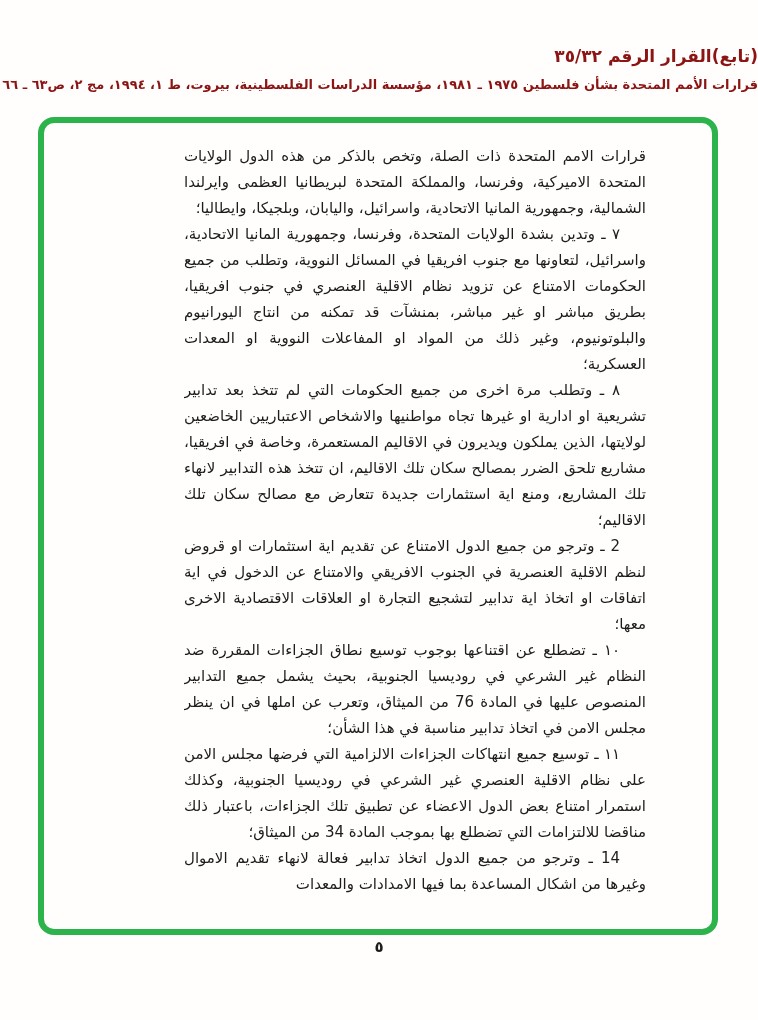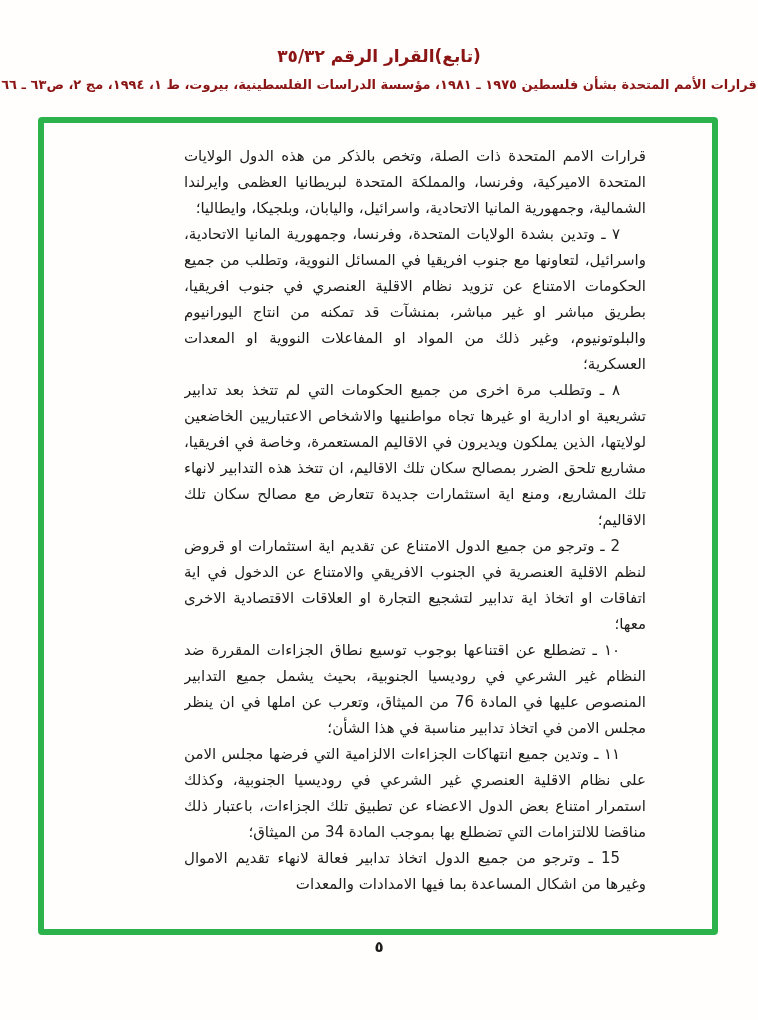--- a/index.html
+++ b/index.html
@@ -13,21 +13,21 @@
     width: 758px;
     height: 1020px;
     background: #fffefc;
     overflow: hidden;
   }
   .header {
     position: absolute;
     top: 46px;
     left: 0;
     width: 100%;
-    text-align: center;
+    text-align: right;
     direction: rtl;
   }
   .title {
     color: var(--header-red, #8b1414);
     font-size: 17px;
     font-weight: bold;
     letter-spacing: 0.5px;
   }
   .citation {
     margin-top: 11px;
@@ -35,21 +35,21 @@
     font-size: 13px;
     font-weight: bold;
   }
   .frame {
     position: absolute;
     left: 38px;
     top: 117px;
     width: 680px;
     height: 818px;
     border: 6px solid var(--frame-green, #2cb34b);
-    border-radius: 4px;
+    border-radius: 16px;
     background: #fffefc;
     overflow: hidden;
   }
   .textblock {
     position: absolute;
     top: 20px;
     right: 66px;
     width: 462px;
     height: 780px;
     overflow: hidden;
@@ -84,20 +84,20 @@
     <div class="citation">قرارات الأمم المتحدة بشأن فلسطين ١٩٧٥ ـ ١٩٨١، مؤسسة الدراسات الفلسطينية، بيروت، ط ١، ١٩٩٤، مج ٢، ص٦٣ ـ ٦٦</div>
   </div>
 
   <div class="frame">
     <div class="textblock">
         <p><span>قرارات الامم المتحدة ذات الصلة، وتخص بالذكر من هذه الدول الولايات المتحدة الاميركية، وفرنسا، والمملكة المتحدة لبريطانيا العظمى وايرلندا الشمالية، وجمهورية المانيا الاتحادية، واسرائيل، واليابان، وبلجيكا، وايطاليا؛</span></p>
         <p class="indent"><span>٧ ـ </span><span class="b">وتدين بشدة</span><span> الولايات المتحدة، وفرنسا، وجمهورية المانيا الاتحادية، واسرائيل، لتعاونها مع جنوب افريقيا في المسائل النووية، </span><span class="b">وتطلب</span><span> من جميع الحكومات الامتناع عن تزويد نظام الاقلية العنصري في جنوب افريقيا، بطريق مباشر او غير مباشر، بمنشآت قد تمكنه من انتاج اليورانيوم والبلوتونيوم، وغير ذلك من المواد او المفاعلات النووية او المعدات العسكرية؛</span></p>
         <p class="indent"><span>٨ ـ </span><span class="b">وتطلب</span><span> مرة اخرى من جميع الحكومات التي لم تتخذ بعد تدابير تشريعية او ادارية او غيرها تجاه مواطنيها والاشخاص الاعتباريين الخاضعين لولايتها، الذين يملكون ويديرون في الاقاليم المستعمرة، وخاصة في افريقيا، مشاريع تلحق الضرر بمصالح سكان تلك الاقاليم، ان تتخذ هذه التدابير لانهاء تلك المشاريع، ومنع اية استثمارات جديدة تتعارض مع مصالح سكان تلك الاقاليم؛</span></p>
         <p class="indent"><span>2 ـ </span><span class="b">وترجو</span><span> من جميع الدول الامتناع عن تقديم اية استثمارات او قروض لنظم الاقلية العنصرية في الجنوب الافريقي والامتناع عن الدخول في اية اتفاقات او اتخاذ اية تدابير لتشجيع التجارة او العلاقات الاقتصادية الاخرى معها؛</span></p>
         <p class="indent"><span>١٠ ـ </span><span class="b">تضطلع</span><span> عن اقتناعها بوجوب توسيع نطاق الجزاءات المقررة ضد النظام غير الشرعي في روديسيا الجنوبية، بحيث يشمل جميع التدابير المنصوص عليها في المادة 76 من الميثاق، وتعرب عن املها في ان ينظر مجلس الامن في اتخاذ تدابير مناسبة في هذا الشأن؛</span></p>
-        <p class="indent"><span>١١ ـ </span><span class="b">وتدين</span><span> جميع انتهاكات الجزاءات الالزامية التي فرضها مجلس الامن على نظام الاقلية العنصري غير الشرعي في روديسيا الجنوبية، وكذلك استمرار امتناع بعض الدول الاعضاء عن تطبيق تلك الجزاءات، باعتبار ذلك مناقضا للالتزامات التي تضطلع بها بموجب المادة 34 من الميثاق؛</span></p>
-        <p class="indent"><span>15 ـ </span><span class="b">وترجو</span><span> من جميع الدول اتخاذ تدابير فعالة لانهاء تقديم الاموال وغيرها من اشكال المساعدة بما فيها الامدادات والمعدات</span></p>
+        <p class="indent"><span>١١ ـ </span><span class="b">توسيع</span><span> جميع انتهاكات الجزاءات الالزامية التي فرضها مجلس الامن على نظام الاقلية العنصري غير الشرعي في روديسيا الجنوبية، وكذلك استمرار امتناع بعض الدول الاعضاء عن تطبيق تلك الجزاءات، باعتبار ذلك مناقضا للالتزامات التي تضطلع بها بموجب المادة 34 من الميثاق؛</span></p>
+        <p class="indent"><span>14 ـ </span><span class="b">وترجو</span><span> من جميع الدول اتخاذ تدابير فعالة لانهاء تقديم الاموال وغيرها من اشكال المساعدة بما فيها الامدادات والمعدات</span></p>
       </div>
   </div>
 
   <div class="pagenum">٥</div>
 
 </div>
 
 </body></html>

